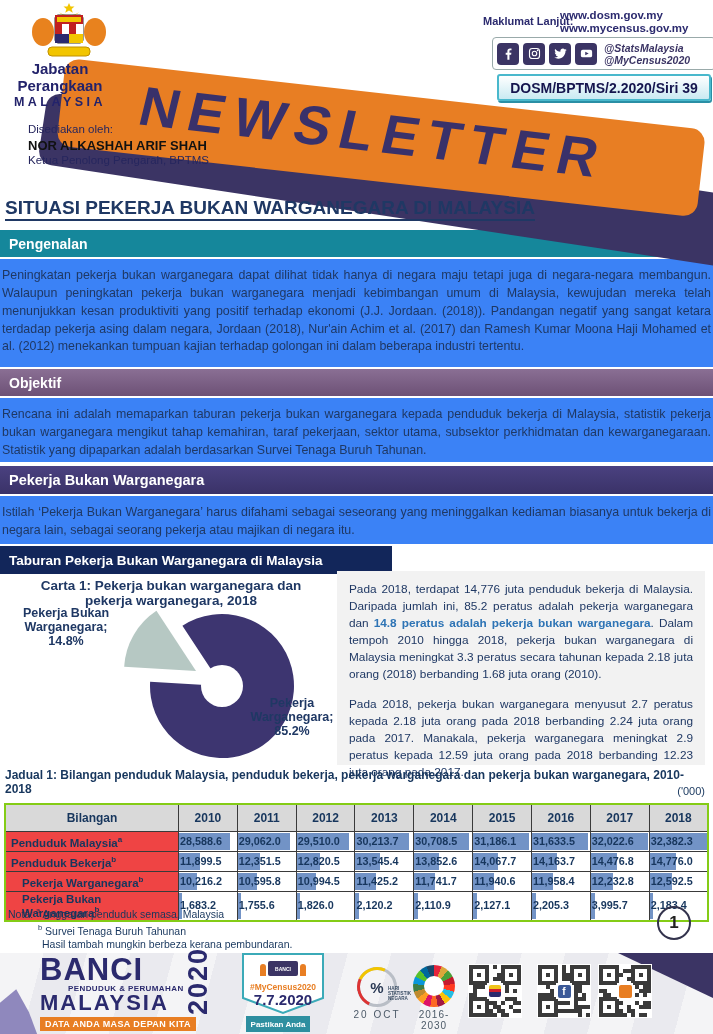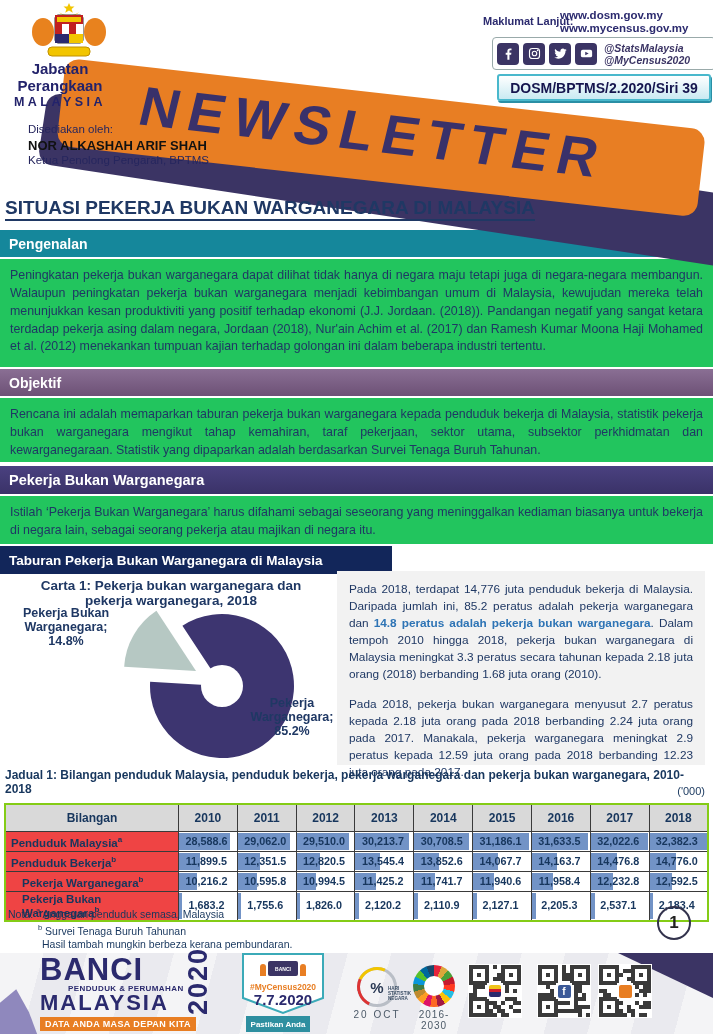--- a/index.html
+++ b/index.html
@@ -33,21 +33,21 @@
         box-shadow:1px 2px 0 #2a8fa5;font-size:14px;font-weight:800;color:#15154E;}
 
   
   .main-title{left:5px;top:197px;font-size:19px;font-weight:800;color:#1F3864;z-index:4;}
   .main-title span{border-bottom:2.5px solid #1F3864;padding-bottom:1px;}
   .secbar{left:0;width:713px;color:#fff;font-weight:700;padding-left:9px;box-sizing:border-box;display:flex;align-items:center;}
   .bar-teal{top:230px;height:27px;background:#15879B;font-size:14px;}
   .bar-mauve{top:369px;height:27px;background:linear-gradient(180deg,#8A6F94,#6D5176);font-size:14px;}
   .bar-indigo{top:466px;height:28px;background:linear-gradient(180deg,#4A4180,#3A3268);font-size:14.5px;}
   .bar-navy{top:546px;height:28px;width:392px;background:#12265A;font-size:13.5px;}
-  .graybox{left:0;width:713px;background:#22c55e;box-sizing:border-box;padding:8px 10px;
+  .graybox{left:0;width:713px;background:#3b82f6;box-sizing:border-box;padding:8px 2px;
         font-size:12.4px;line-height:1.44;text-align:justify;color:#1F3864;}
   .tx-pengenalan{top:259px;height:108px;}
   .tx-objektif{top:398px;height:64px;}
   .tx-definisi{top:496px;height:48px;}
 
   
   .chart-col{left:0;top:576px;width:340px;height:192px;}
   .chart-title{position:absolute;left:40px;top:2px;width:262px;text-align:center;font-size:13.5px;font-weight:600;color:#1F3864;}
   .pie-label{position:absolute;white-space:pre-line;text-align:center;font-size:12.5px;font-weight:600;color:#1F3864;}
   .lbl-small{left:0;top:30px;width:132px;}
@@ -63,21 +63,21 @@
   .tbl-wrap{left:4px;top:803px;width:705px;}
   table.data{border-collapse:collapse;width:100%;border:2px solid #84cc16;table-layout:fixed;}
   table.data th,table.data td{border:1px solid #3a3a3a;}
   table.data th{background:#D9D9D9;color:#17365D;font-size:12px;font-weight:700;height:24px;text-align:center;}
   th.corner,td.rowlabel{width:170px;}
   td.rowlabel{background:#ef4444;color:#17365D;font-size:11.5px;font-weight:600;height:17px;padding-left:5px;}
   td.rowlabel.indent{padding-left:16px;}
   td.rowlabel sup{font-size:8px;}
   td.val{position:relative;height:17px;background:#fff;}
   td.val .bar{position:absolute;left:0;top:1px;bottom:1px;background:#7293C6;}
-  td.val span{position:relative;display:block;text-align:center;padding-right:3px;font-size:10.8px;font-weight:700;color:#17365D;line-height:17px;}
+  td.val span{position:relative;display:block;text-align:left;padding-right:3px;font-size:10.8px;font-weight:700;color:#17365D;line-height:17px;}
 
   
   .notes{left:8px;top:904px;font-size:10.5px;color:#17365D;line-height:14px;}
   .notes sup{font-size:7.5px;}
   .notes .in1{margin-left:30px;}
   .notes .in2{margin-left:34px;}
   .pagenum{left:657px;top:906px;width:30px;height:30px;border:2px solid #33334d;border-radius:50%;
         display:flex;align-items:center;justify-content:center;font-size:17px;font-weight:700;color:#222;}
 
   
@@ -393,21 +393,21 @@
             <td class="val">
               <div class="bar" style="width: 6.6%;"></div>
               <span>2,127.1</span>
             </td>
             <td class="val">
               <div class="bar" style="width: 6.8%;"></div>
               <span>2,205.3</span>
             </td>
             <td class="val">
               <div class="bar" style="width: 6.9%;"></div>
-              <span>2,537.1</span>
+              <span>3,995.7</span>
             </td>
             <td class="val">
               <div class="bar" style="width: 6.7%;"></div>
               <span>2,183.4</span>
             </td>
           </tr>
         </tbody>
     </table>
   </div>
 

